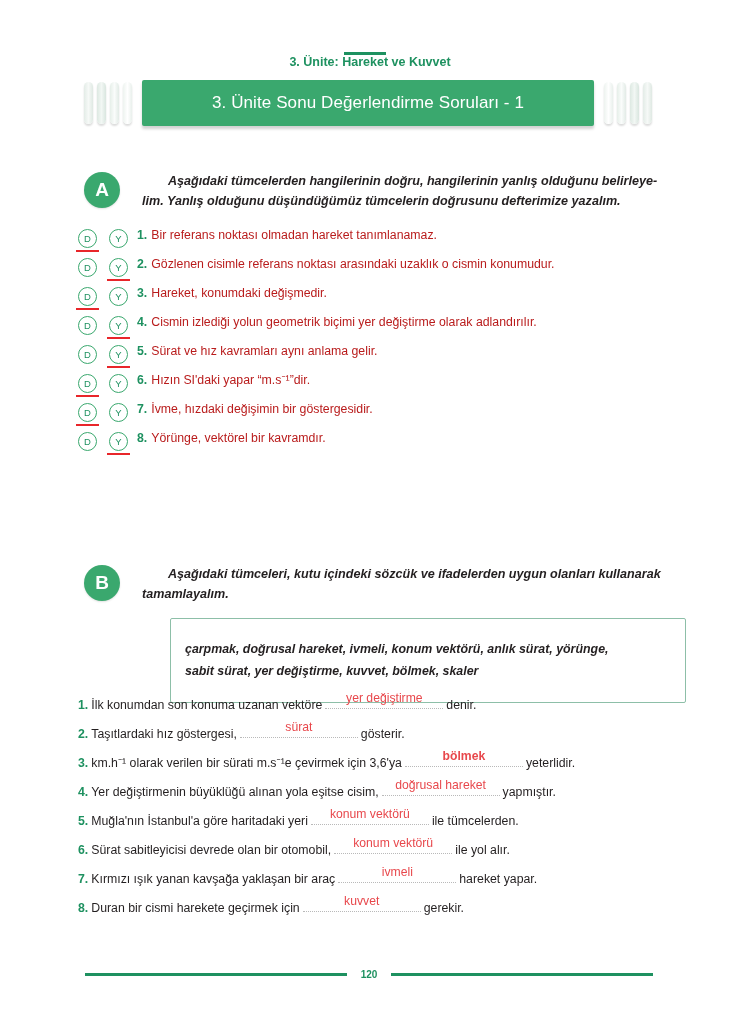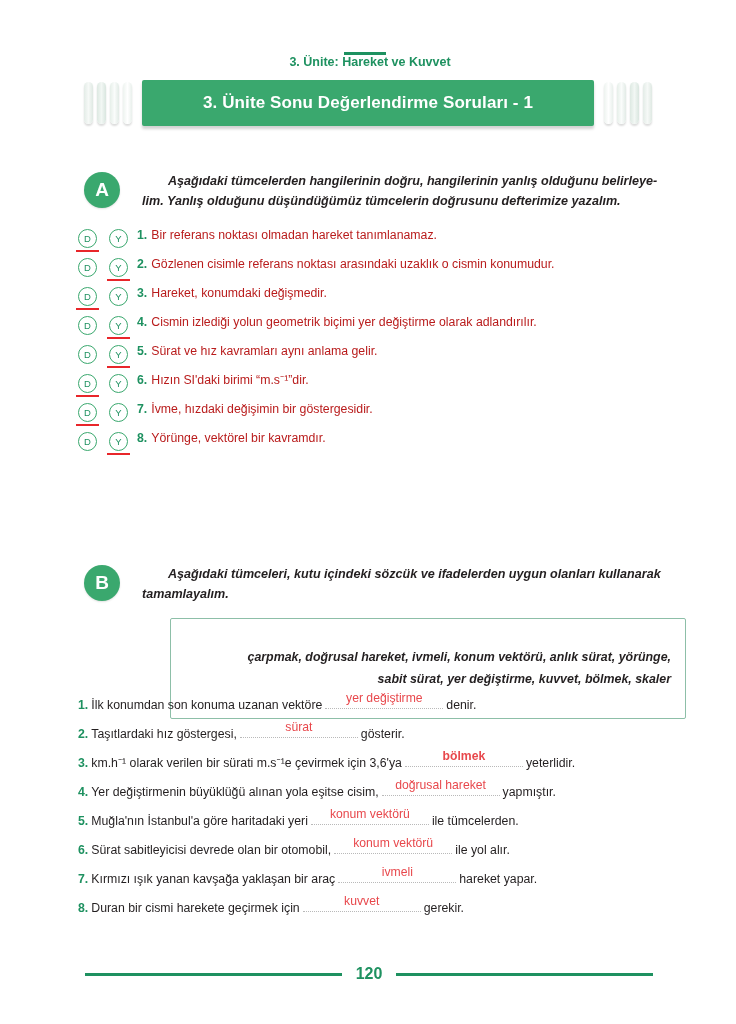--- a/index.html
+++ b/index.html
@@ -28,21 +28,21 @@
   .bar{width:9px;height:42px;border-radius:5px;
        background:linear-gradient(to right,#e3ece7,#f6f9f7,#dfe9e3);
        box-shadow:0 2px 2px rgba(0,0,0,.14);}
   .bar.b2{background:linear-gradient(to right,#dde9e2,#f2f7f4,#d9e6df);}
   .bar.b3{background:linear-gradient(to right,#e6efe9,#fafcfb,#e2ebe6);}
   .bar.b4{background:linear-gradient(to right,#edf3ef,#ffffff,#e9f0ec);}
   .banner{position:absolute;left:58px;right:58px;top:0;height:46px;
           background:#3aa86e;border-radius:2px;
           box-shadow:0 3px 3px rgba(0,0,0,.18);
           display:flex;align-items:center;justify-content:center;}
-  .banner-title{color:#fff;font-size:17px;font-weight:bold;letter-spacing:.1px;text-align:center;}
+  .banner-title{color:#fff;font-size:17px;font-weight:normal;letter-spacing:.1px;text-align:center;}
 
   
   .sect{position:absolute;display:flex;align-items:flex-start;}
   .badge{width:36px;height:36px;border-radius:50%;background:#3aa86e;
          color:#fff;font-size:19px;font-weight:bold;
          display:flex;align-items:center;justify-content:center;flex:0 0 auto;
          box-shadow:0 1px 2px rgba(0,0,0,.12);}
   .sect-text{margin-left:22px;font-size:12.6px;font-style:italic;font-weight:bold;
              line-height:1.55;color:#231f20;}
   .sect-text .ind{display:inline-block;width:26px;}
@@ -56,37 +56,37 @@
   .opt.d{margin-right:12px;}
   .opt.y{margin-right:9px;}
   .opt .ul{position:absolute;left:-3px;right:-3px;bottom:-5px;height:2px;background:#e8262a;display:none;}
   .opt.sel .ul{display:block;}
   .qnum{color:#1e9160;font-weight:bold;font-size:12.3px;margin-right:4px;}
   .qtext{font-size:12.3px;color:#b91c1c;line-height:1.25;}
 
   
   .wordbox{position:absolute;left:170px;top:618px;width:486px;
            border:1px solid #8dbfa8;border-radius:2px;
-           padding:28px 14px;text-align:right;
+           padding:20px 14px;text-align:left;
            font-size:12.4px;font-style:italic;font-weight:bold;line-height:1.75;}
 
   
   .blist{position:absolute;left:78px;top:695px;width:620px;}
   .brow{position:relative;height:29px;font-size:12.3px;white-space:nowrap;}
   .bnum{color:#1e9160;font-weight:bold;margin-right:3px;}
   .blank{display:inline-block;position:relative;vertical-align:baseline;
          border-bottom:1.6px dotted #b9b9b9;height:13px;margin:0 3px;}
   .ans{position:absolute;left:50%;transform:translateX(-50%);
        bottom:3px;color:#e8484c;font-size:12.2px;white-space:nowrap;}
 
   
   .footer{position:absolute;left:85px;top:965px;width:568px;height:18px;
           display:flex;align-items:center;}
   .footer .frule{height:3px;background:#1e9160;flex:1 1 auto;}
-  .footer .pg{font-size:16px;font-weight:bold;color:#1e9160;margin:0 14px;}
+  .footer .pg{font-size:10px;font-weight:bold;color:#1e9160;margin:0 14px;}
 </style>
 </head>
 <body>
 
 <div class="page">
 
   <div class="runhead">
     <div class="rule rule-left"></div>
     <div class="rh-text">3. Ünite: Hareket ve Kuvvet</div>
     <div class="rule rule-right"></div>
@@ -146,21 +146,21 @@
       <div class="arow">
         <div class="opt d">D</div>
         <div class="opt y sel">Y<span class="ul"></span></div>
         <span class="qnum">5.</span>
         <span class="qtext">Sürat ve hız kavramları aynı anlama gelir.</span>
       </div>
       <div class="arow">
         <div class="opt d sel">D<span class="ul"></span></div>
         <div class="opt y">Y</div>
         <span class="qnum">6.</span>
-        <span class="qtext">Hızın SI'daki birimi “m.s⁻¹”dir.</span>
+        <span class="qtext">Hızın SI'daki yapar “m.s⁻¹”dir.</span>
       </div>
       <div class="arow">
         <div class="opt d sel">D<span class="ul"></span></div>
         <div class="opt y">Y</div>
         <span class="qnum">7.</span>
         <span class="qtext">İvme, hızdaki değişimin bir göstergesidir.</span>
       </div>
       <div class="arow">
         <div class="opt d">D</div>
         <div class="opt y sel">Y<span class="ul"></span></div>

